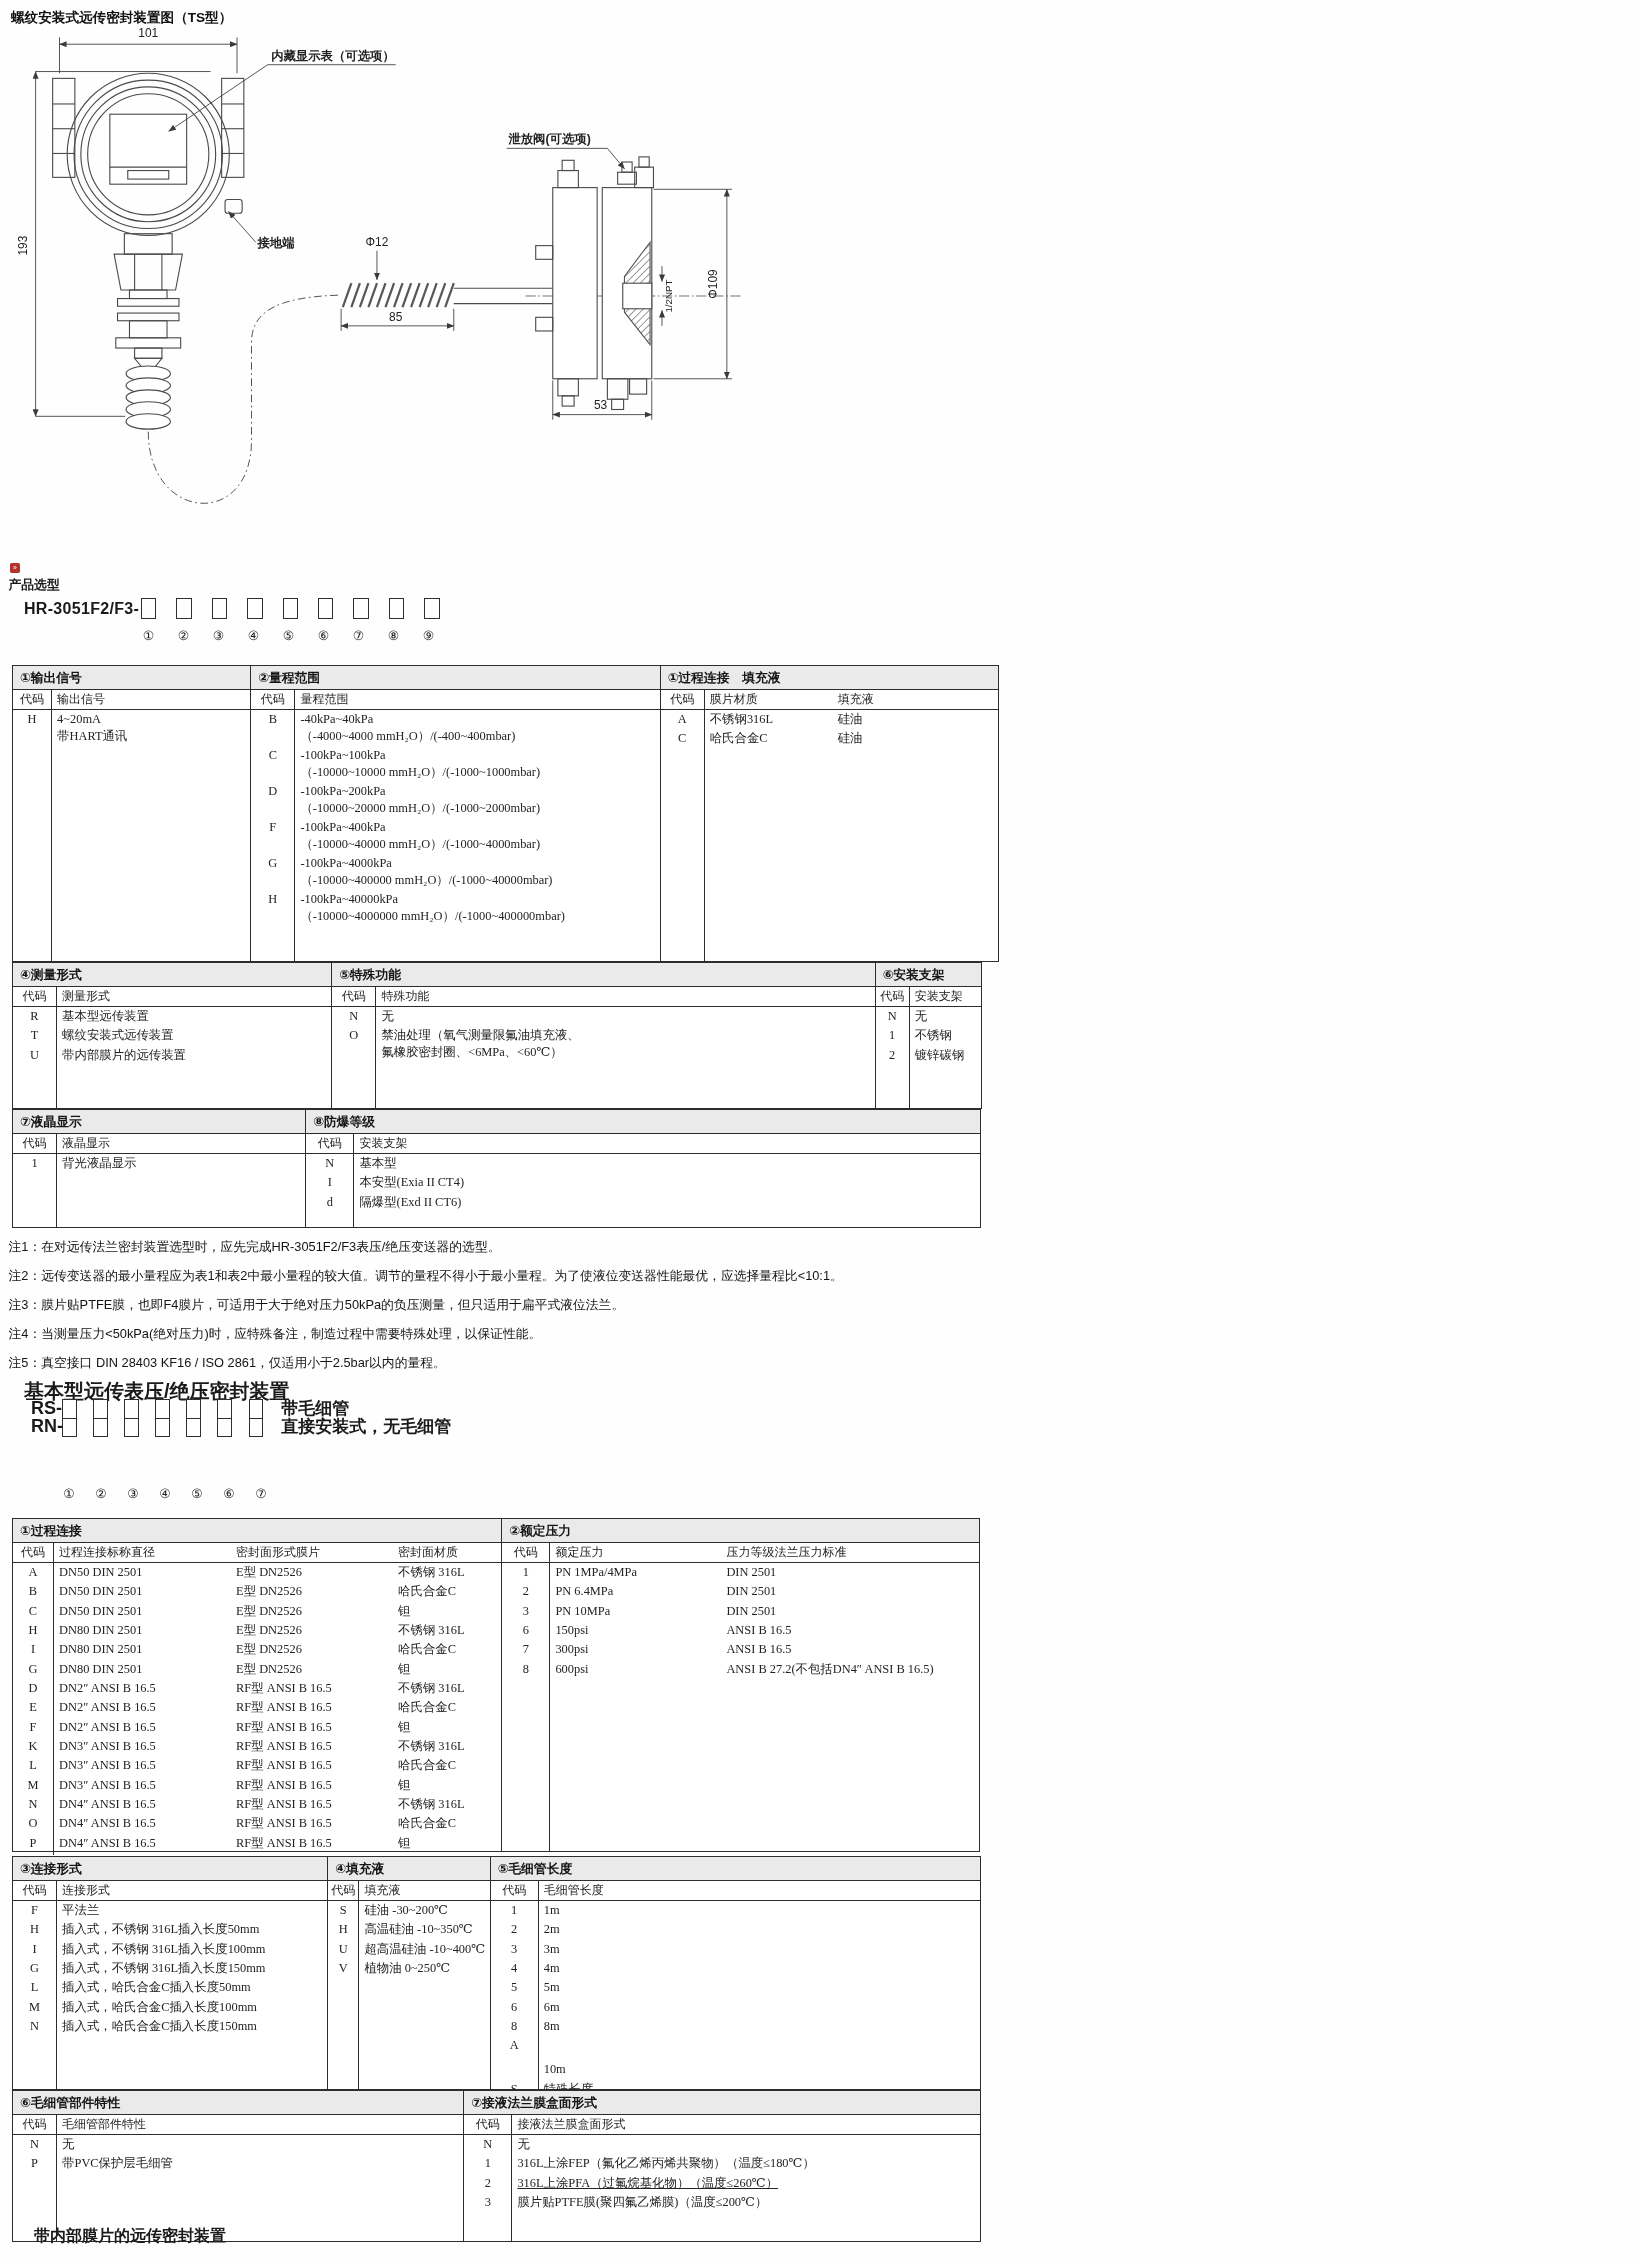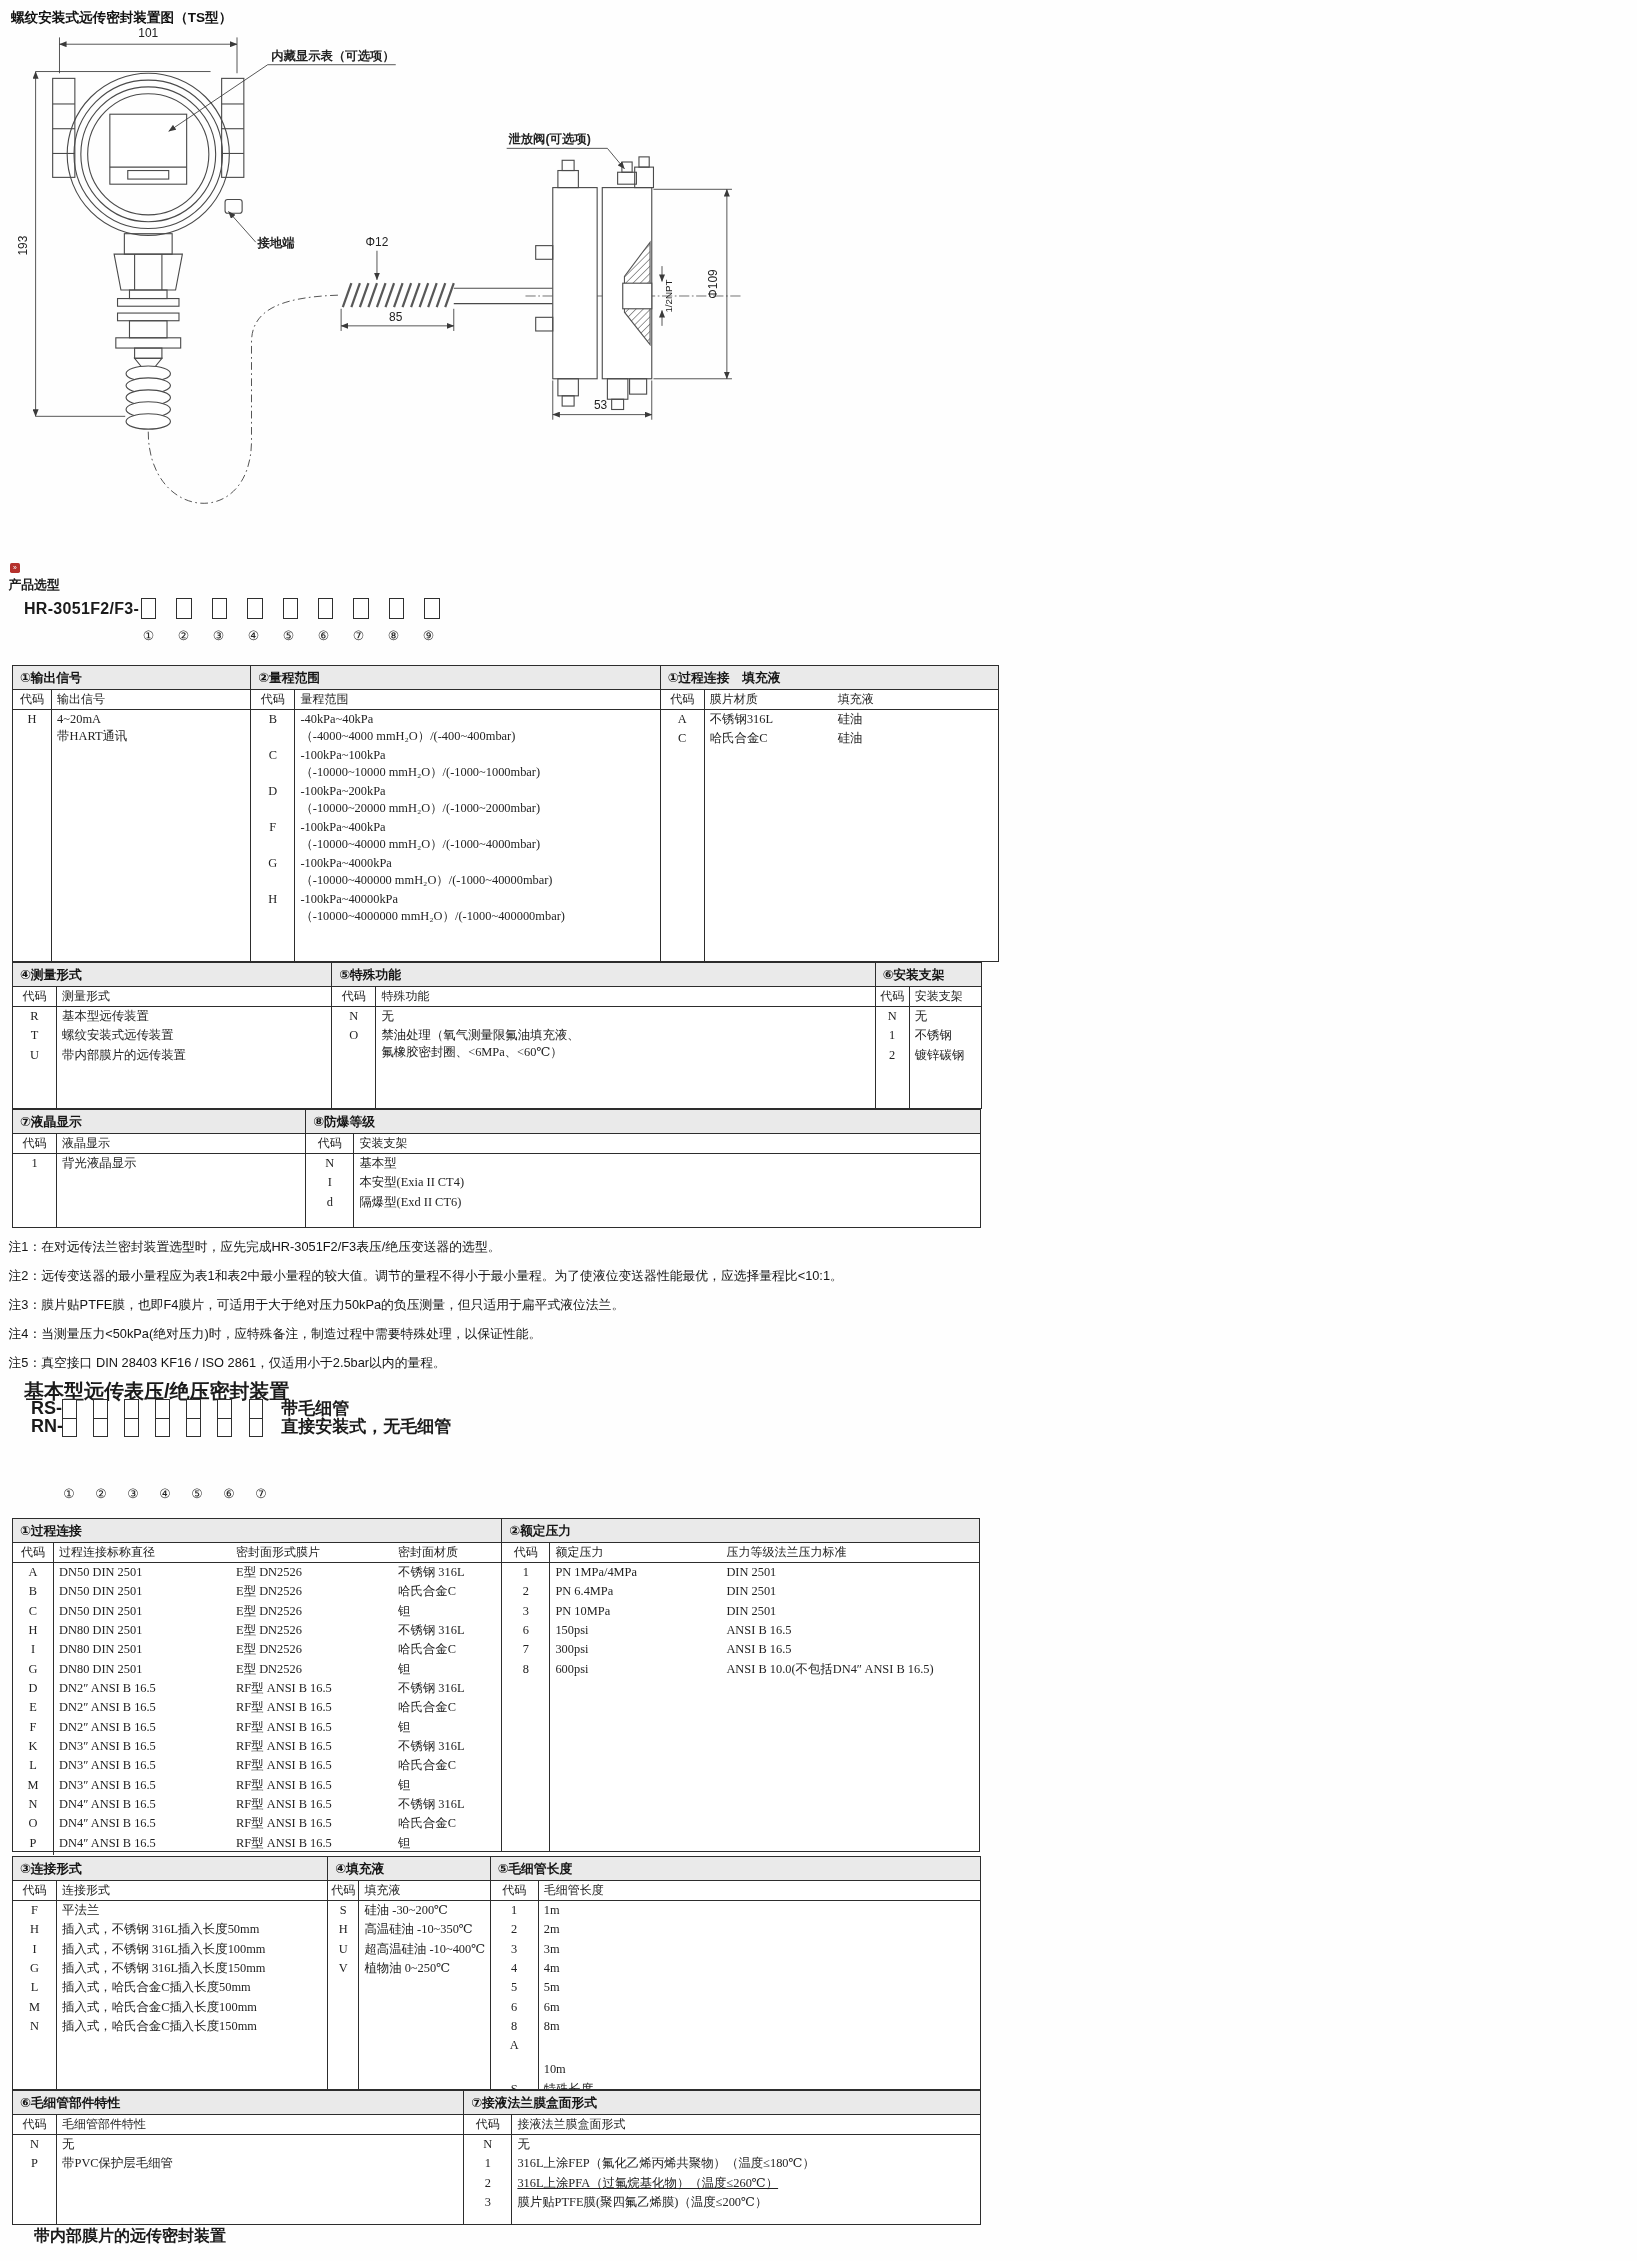--- a/index.html
+++ b/index.html
@@ -588,21 +588,21 @@
             <div class="td" style="flex: 1 1 0px;">ANSI B 16.5</div>
           </div>
           <div class="tr">
             <div class="td c0" style="flex: 0 0 48px;">7</div>
             <div class="td" style="flex: 0 0 171px;">300psi</div>
             <div class="td" style="flex: 1 1 0px;">ANSI B 16.5</div>
           </div>
           <div class="tr">
             <div class="td c0" style="flex: 0 0 48px;">8</div>
             <div class="td" style="flex: 0 0 171px;">600psi</div>
-            <div class="td" style="flex: 1 1 0px;">ANSI B 10.0(不包括DN4″ ANSI B 16.5)</div>
+            <div class="td" style="flex: 1 1 0px;">ANSI B 27.2(不包括DN4″ ANSI B 16.5)</div>
           </div>
           <div class="tr fill">
             <div class="td c0" style="flex: 0 0 48px;"></div>
             <div class="td" style="flex: 0 0 171px;"></div>
             <div class="td" style="flex: 1 1 0px;"></div>
           </div>
         </div>
       </div>
   </div>
 
@@ -721,21 +721,21 @@
             <div class="td" style="flex: 1 1 0px;">特殊长度</div>
           </div>
           <div class="tr fill">
             <div class="td c0" style="flex: 0 0 48px;"></div>
             <div class="td" style="flex: 1 1 0px;"></div>
           </div>
         </div>
       </div>
   </div>
 
-  <div class="band" style="left:12px;top:2090px;height:135px">
+  <div class="band" style="left:12px;top:2090px;height:152px">
     <div class="tbl" style="width:453px">
         <div class="tbl-title">⑥毛细管部件特性</div>
         <div class="tbl-grid">
           <div class="tr head">
             <div class="td c0" style="flex: 0 0 44px;">代码</div>
             <div class="td" style="flex: 1 1 0px;">毛细管部件特性</div>
           </div>
           <div class="tr">
             <div class="td c0" style="flex: 0 0 44px;">N</div>
             <div class="td" style="flex: 1 1 0px;">无</div>

